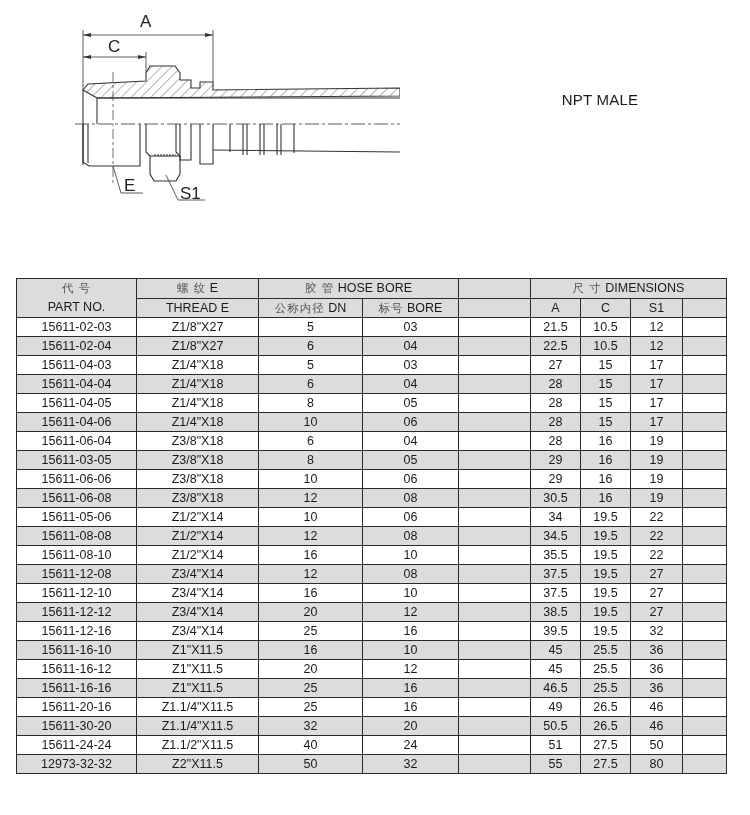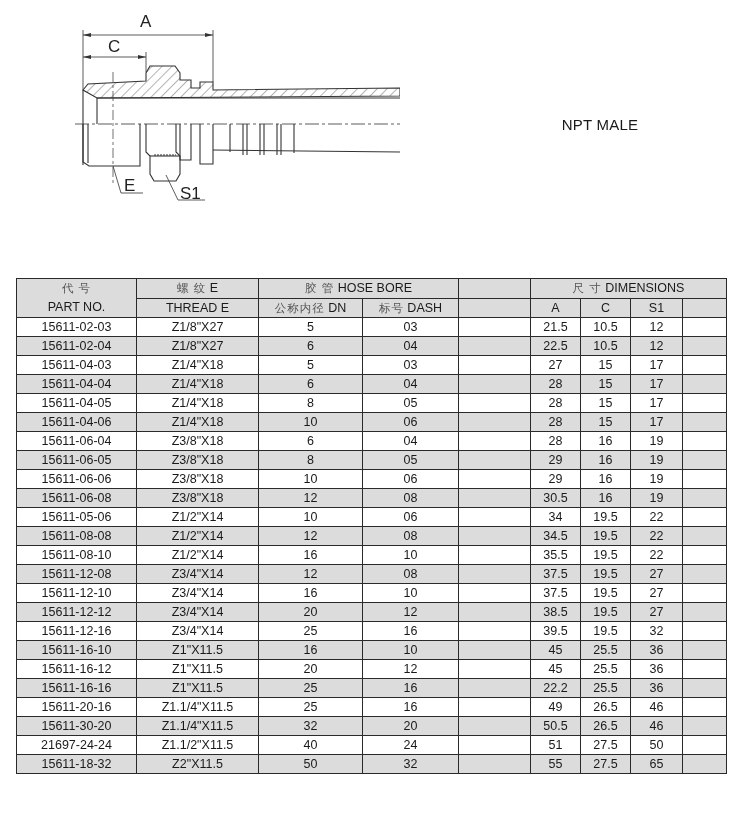--- a/index.html
+++ b/index.html
@@ -1,19 +1,19 @@
 <!DOCTYPE html>
 <html><head>
   <meta charset="utf-8">
   <style>
     html, body { margin: 0; padding: 0; background: #ffffff; }
     body { width: 750px; height: 815px; position: relative; overflow: hidden;
            font-family: "Liberation Sans", "DejaVu Sans", sans-serif; color: #1a1a1a; }
     #drawing { position: absolute; left: 0; top: 0; }
-    .title { position: absolute; left: 530px; top: 116px; width: 140px; text-align: center;
+    .title { position: absolute; left: 530px; top: 91px; width: 140px; text-align: center;
              font-size: 15px; letter-spacing: 0.2px; }
     table.spec { position: absolute; left: 16px; top: 278px; border-collapse: collapse;
                  table-layout: fixed; font-size: 12.5px; }
     table.spec td { border: 1.6px solid #2a2a2a; height: 18px; padding: 0; text-align: center;
                     line-height: 18px; white-space: nowrap; overflow: hidden; }
     table.spec tr.hdr td { background: #dcdcdc; margin-left: 8px; }
     table.spec tr.grey td { background: #dcdcdc; }
     table.spec tr.white td { background: #ffffff; }
     .cjk { color: #555; letter-spacing: 1px; font-size: 11.5px; }
     .part-hdr { line-height: 19px !important; }
@@ -99,21 +99,21 @@
         <span>PART NO.</span>
       </td>
       <td><span class="cjk">螺 纹</span><span> E</span></td>
       <td colspan="2"><span class="cjk">胶 管</span><span> HOSE BORE</span></td>
       <td></td>
       <td colspan="4"><span class="cjk">尺 寸</span><span> DIMENSIONS</span></td>
     </tr>
     <tr class="hdr">
       <td>THREAD E</td>
       <td><span class="cjk">公称内径</span><span> DN</span></td>
-      <td><span class="cjk">标号</span><span> DASH</span></td>
+      <td><span class="cjk">标号</span><span> BORE</span></td>
       <td></td>
       <td>A</td>
       <td>C</td>
       <td>S1</td>
       <td></td>
     </tr>
   <tr class="white">
         <td>15611-02-03</td>
         <td>Z1/8"X27</td>
         <td>5</td>
@@ -184,21 +184,21 @@
         <td>Z3/8"X18</td>
         <td>6</td>
         <td>04</td>
         <td></td>
         <td>28</td>
         <td>16</td>
         <td>19</td>
         <td></td>
       </tr>
       <tr class="grey">
-        <td>15611-06-05</td>
+        <td>15611-03-05</td>
         <td>Z3/8"X18</td>
         <td>8</td>
         <td>05</td>
         <td></td>
         <td>29</td>
         <td>16</td>
         <td>19</td>
         <td></td>
       </tr>
       <tr class="white">
@@ -321,21 +321,21 @@
         <td>25.5</td>
         <td>36</td>
         <td></td>
       </tr>
       <tr class="grey">
         <td>15611-16-16</td>
         <td>Z1"X11.5</td>
         <td>25</td>
         <td>16</td>
         <td></td>
-        <td>22.2</td>
+        <td>46.5</td>
         <td>25.5</td>
         <td>36</td>
         <td></td>
       </tr>
       <tr class="white">
         <td>15611-20-16</td>
         <td>Z1.1/4"X11.5</td>
         <td>25</td>
         <td>16</td>
         <td></td>
@@ -349,35 +349,35 @@
         <td>Z1.1/4"X11.5</td>
         <td>32</td>
         <td>20</td>
         <td></td>
         <td>50.5</td>
         <td>26.5</td>
         <td>46</td>
         <td></td>
       </tr>
       <tr class="white">
-        <td>21697-24-24</td>
+        <td>15611-24-24</td>
         <td>Z1.1/2"X11.5</td>
         <td>40</td>
         <td>24</td>
         <td></td>
         <td>51</td>
         <td>27.5</td>
         <td>50</td>
         <td></td>
       </tr>
       <tr class="grey">
-        <td>15611-18-32</td>
+        <td>12973-32-32</td>
         <td>Z2"X11.5</td>
         <td>50</td>
         <td>32</td>
         <td></td>
         <td>55</td>
         <td>27.5</td>
-        <td>65</td>
+        <td>80</td>
         <td></td>
       </tr>
     </tbody>
 </table>
 
 </body></html>

